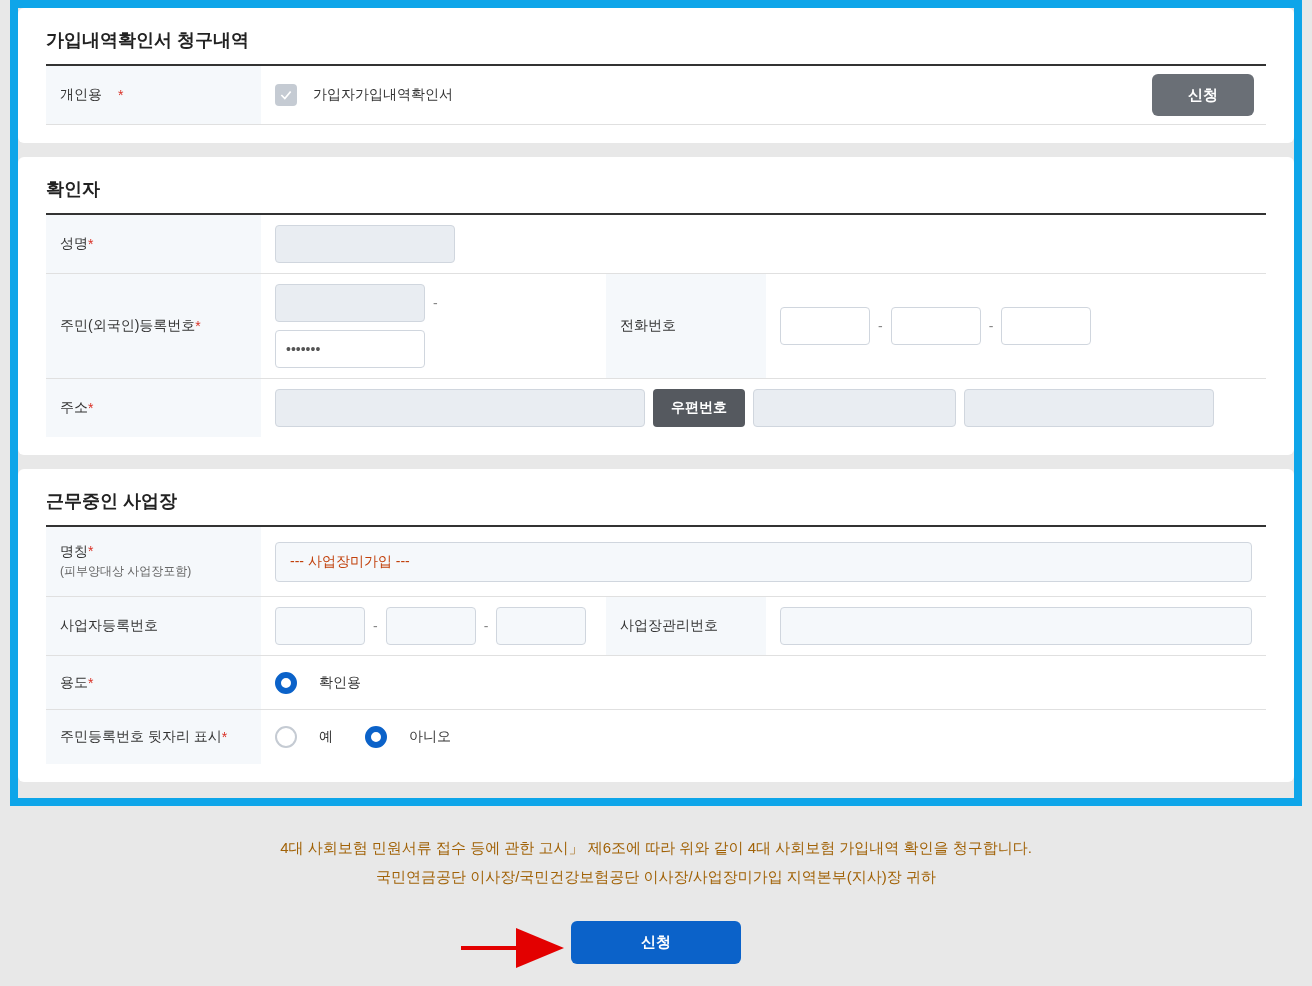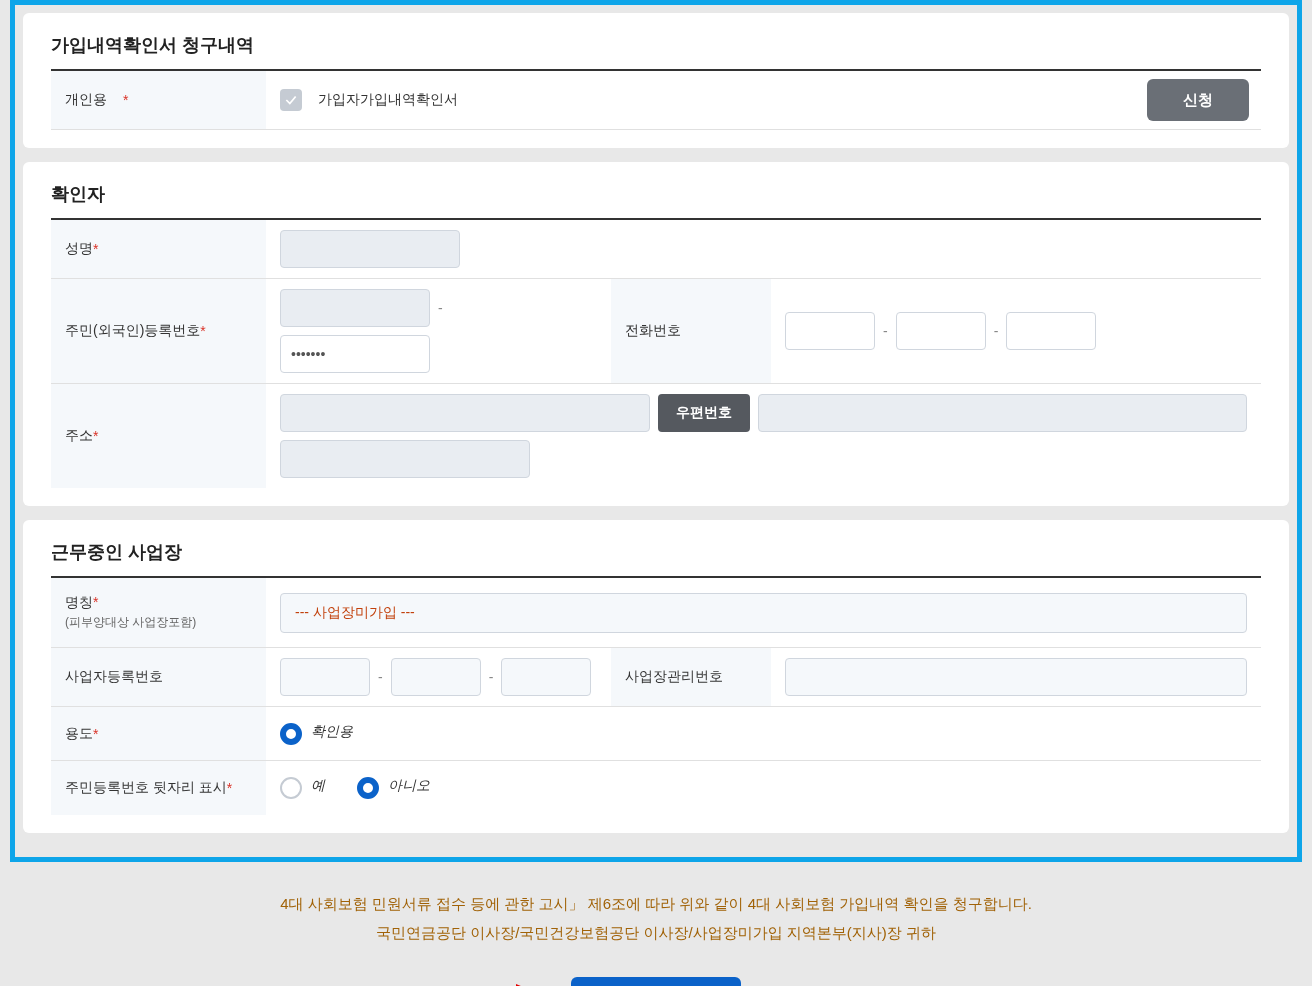--- a/index.html
+++ b/index.html
@@ -10,23 +10,23 @@
       font-size: 14px;
       color: #333;
     }
     .page-wrap {
       max-width: 1312px;
       margin: 0 auto;
       background: #e8e8e8;
       padding: 0 10px;
     }
     .highlight-box {
-      border: 5px solid #0ea5e9;
+      border: 8px solid #0ea5e9;
       background: transparent;
-      padding: 8px;
+      padding: 0;
     }
     .section {
       background: #fff;
       border-radius: 6px;
       padding: 20px 28px 18px;
       margin-bottom: 14px;
     }
     .section-title {
       font-size: 18px;
       font-weight: 700;
@@ -145,23 +145,23 @@
       color: #fff;
       border: none;
       border-radius: 6px;
       padding: 12px 70px;
       font-size: 15px;
       font-weight: 600;
       cursor: pointer;
     }
     .radio-wrap {
       display: inline-flex;
-      gap: 9px;
+      align-items: center;
+      gap: 22px;
       margin-right: 24px;
-      font-style: italic;
     }
     .radio-circle {
       width: 22px;
       height: 22px;
       border-radius: 50%;
       border: 2px solid #c5cbd3;
       background: #fff;
       display: inline-flex;
       align-items: center;
       justify-content: center;
@@ -207,21 +207,20 @@
     .box-row-actions .label-cell { align-self: stretch; gap: 16px; }
     .box-row-actions .input-cell { flex: 1; background: #fff; }
     .box-row-actions .act-cell {
       display: flex;
       align-items: center;
       padding: 8px 12px;
       background: #fff;
     }
     .addr-block {
       display: flex;
-      flex-direction: column;
       gap: 8px;
       flex: 1;
     }
     .addr-line1 { display: flex; gap: 8px; align-items: center; }
   </style>
 </head>
 <body>
 
 <div class="page-wrap">
   <div class="highlight-box">

